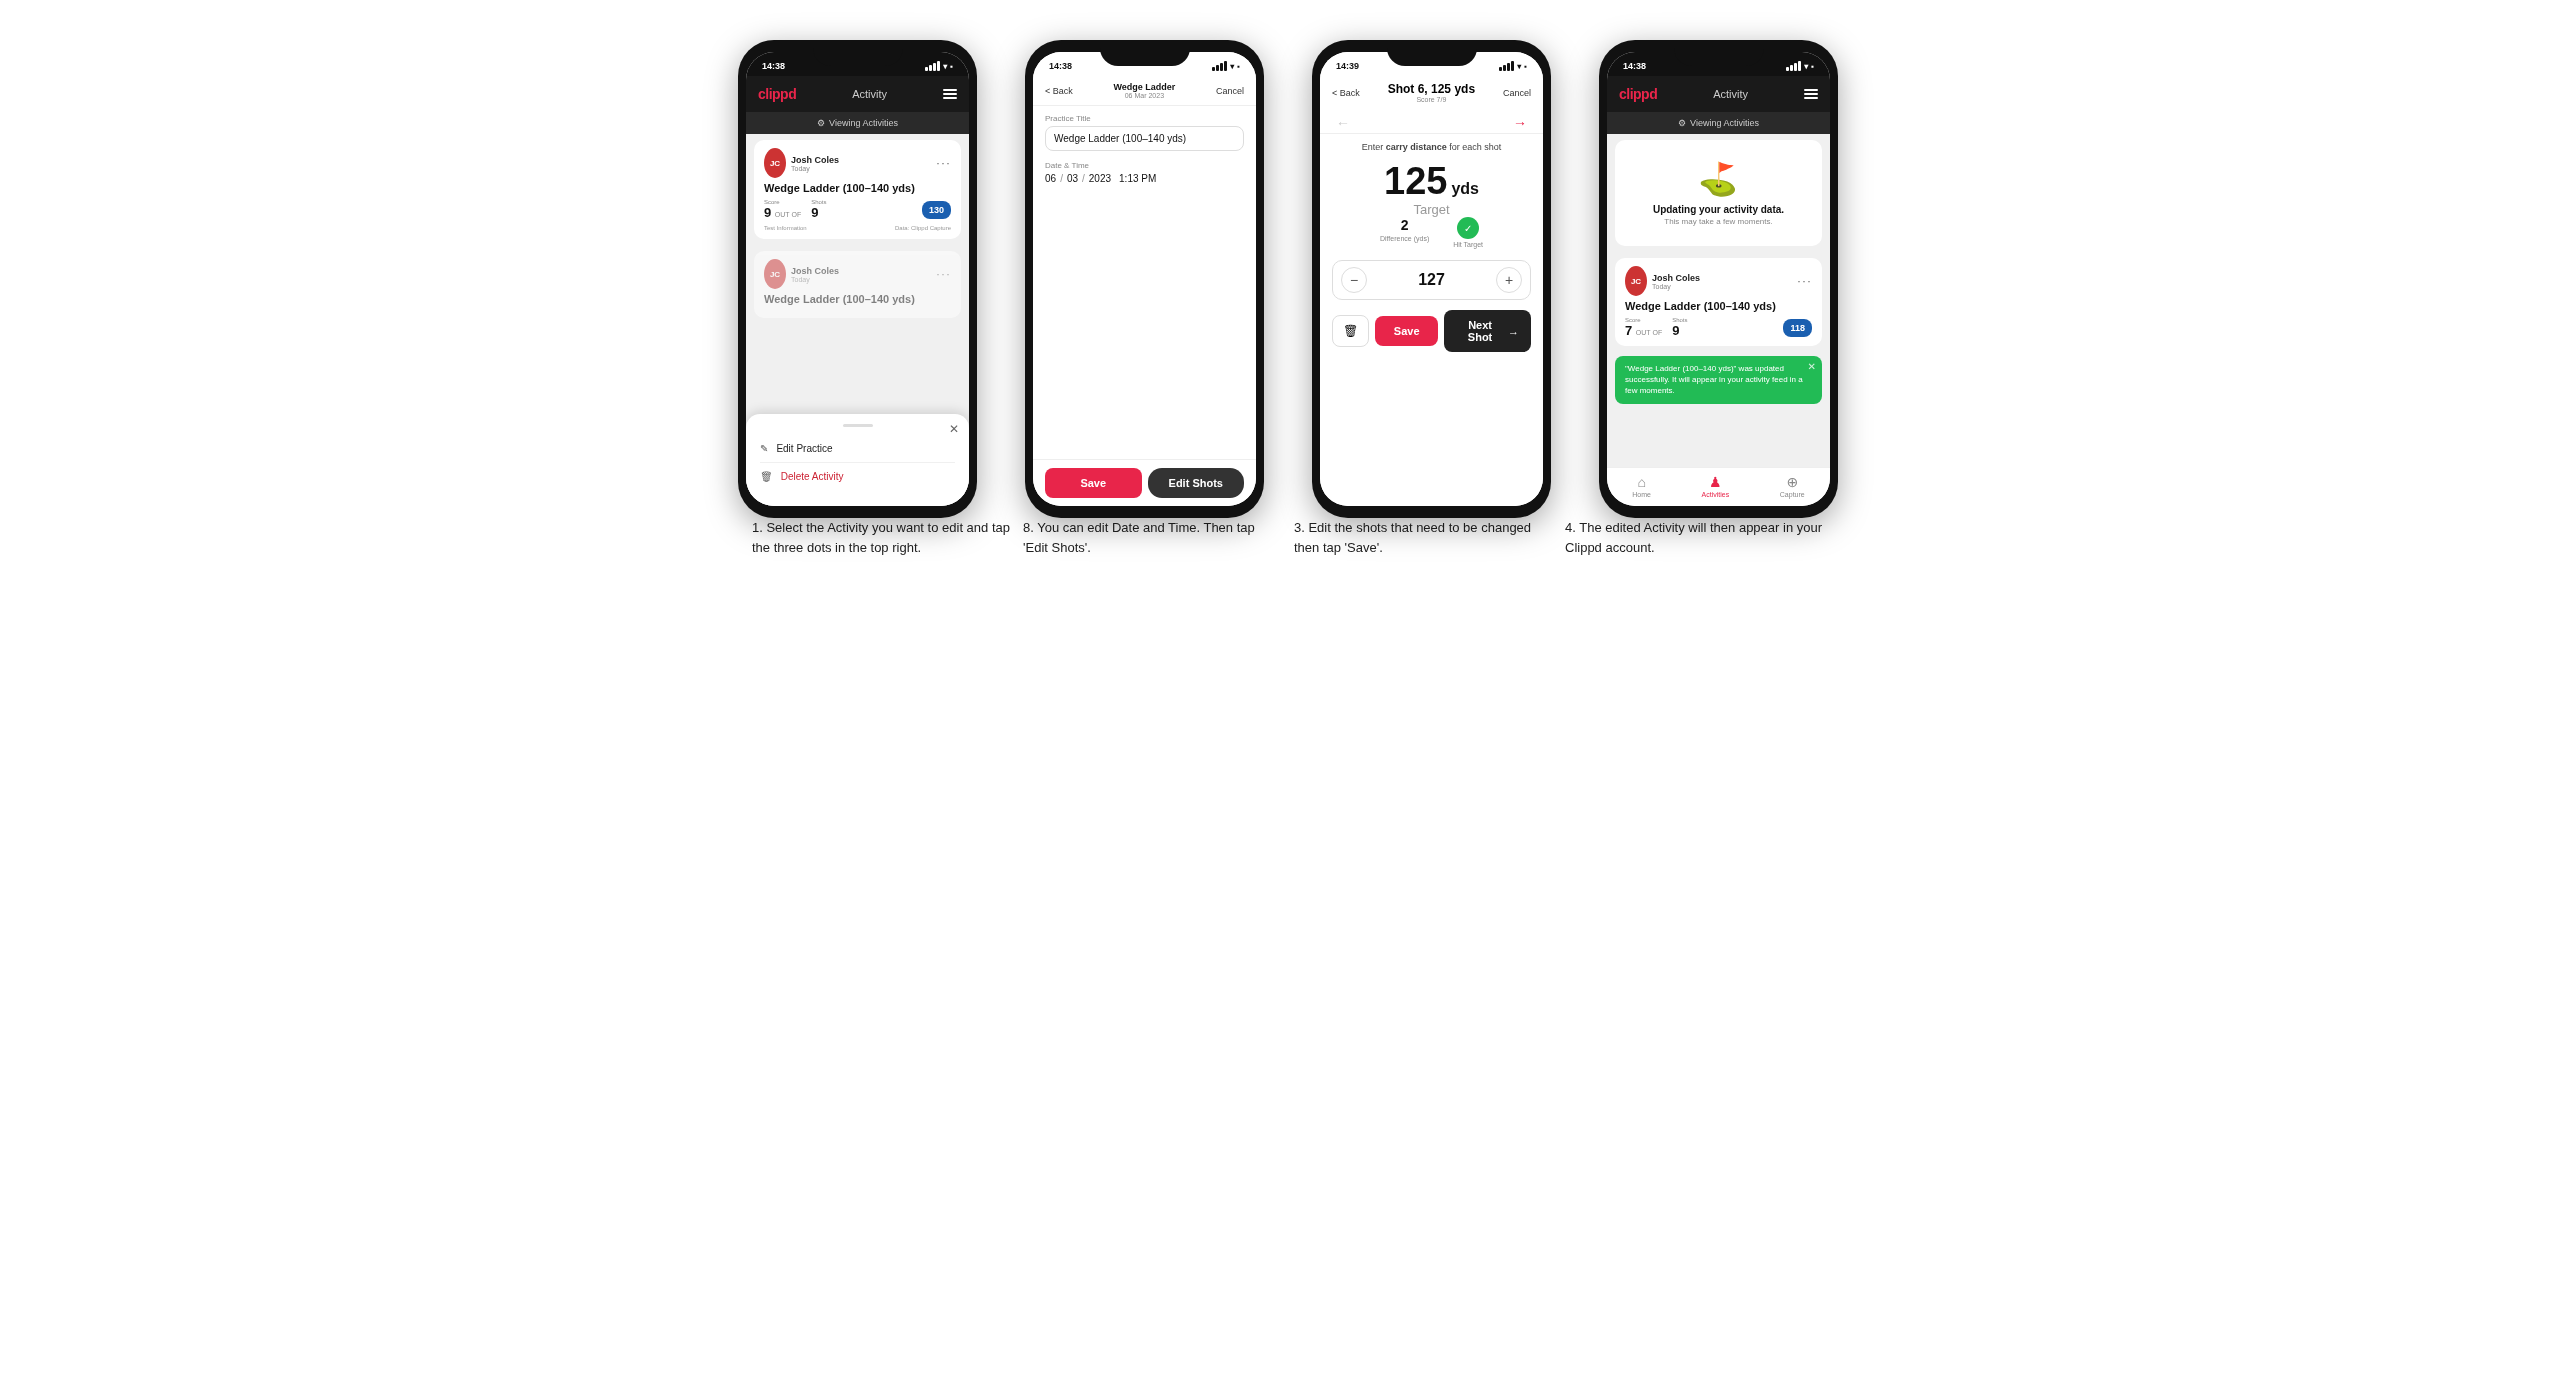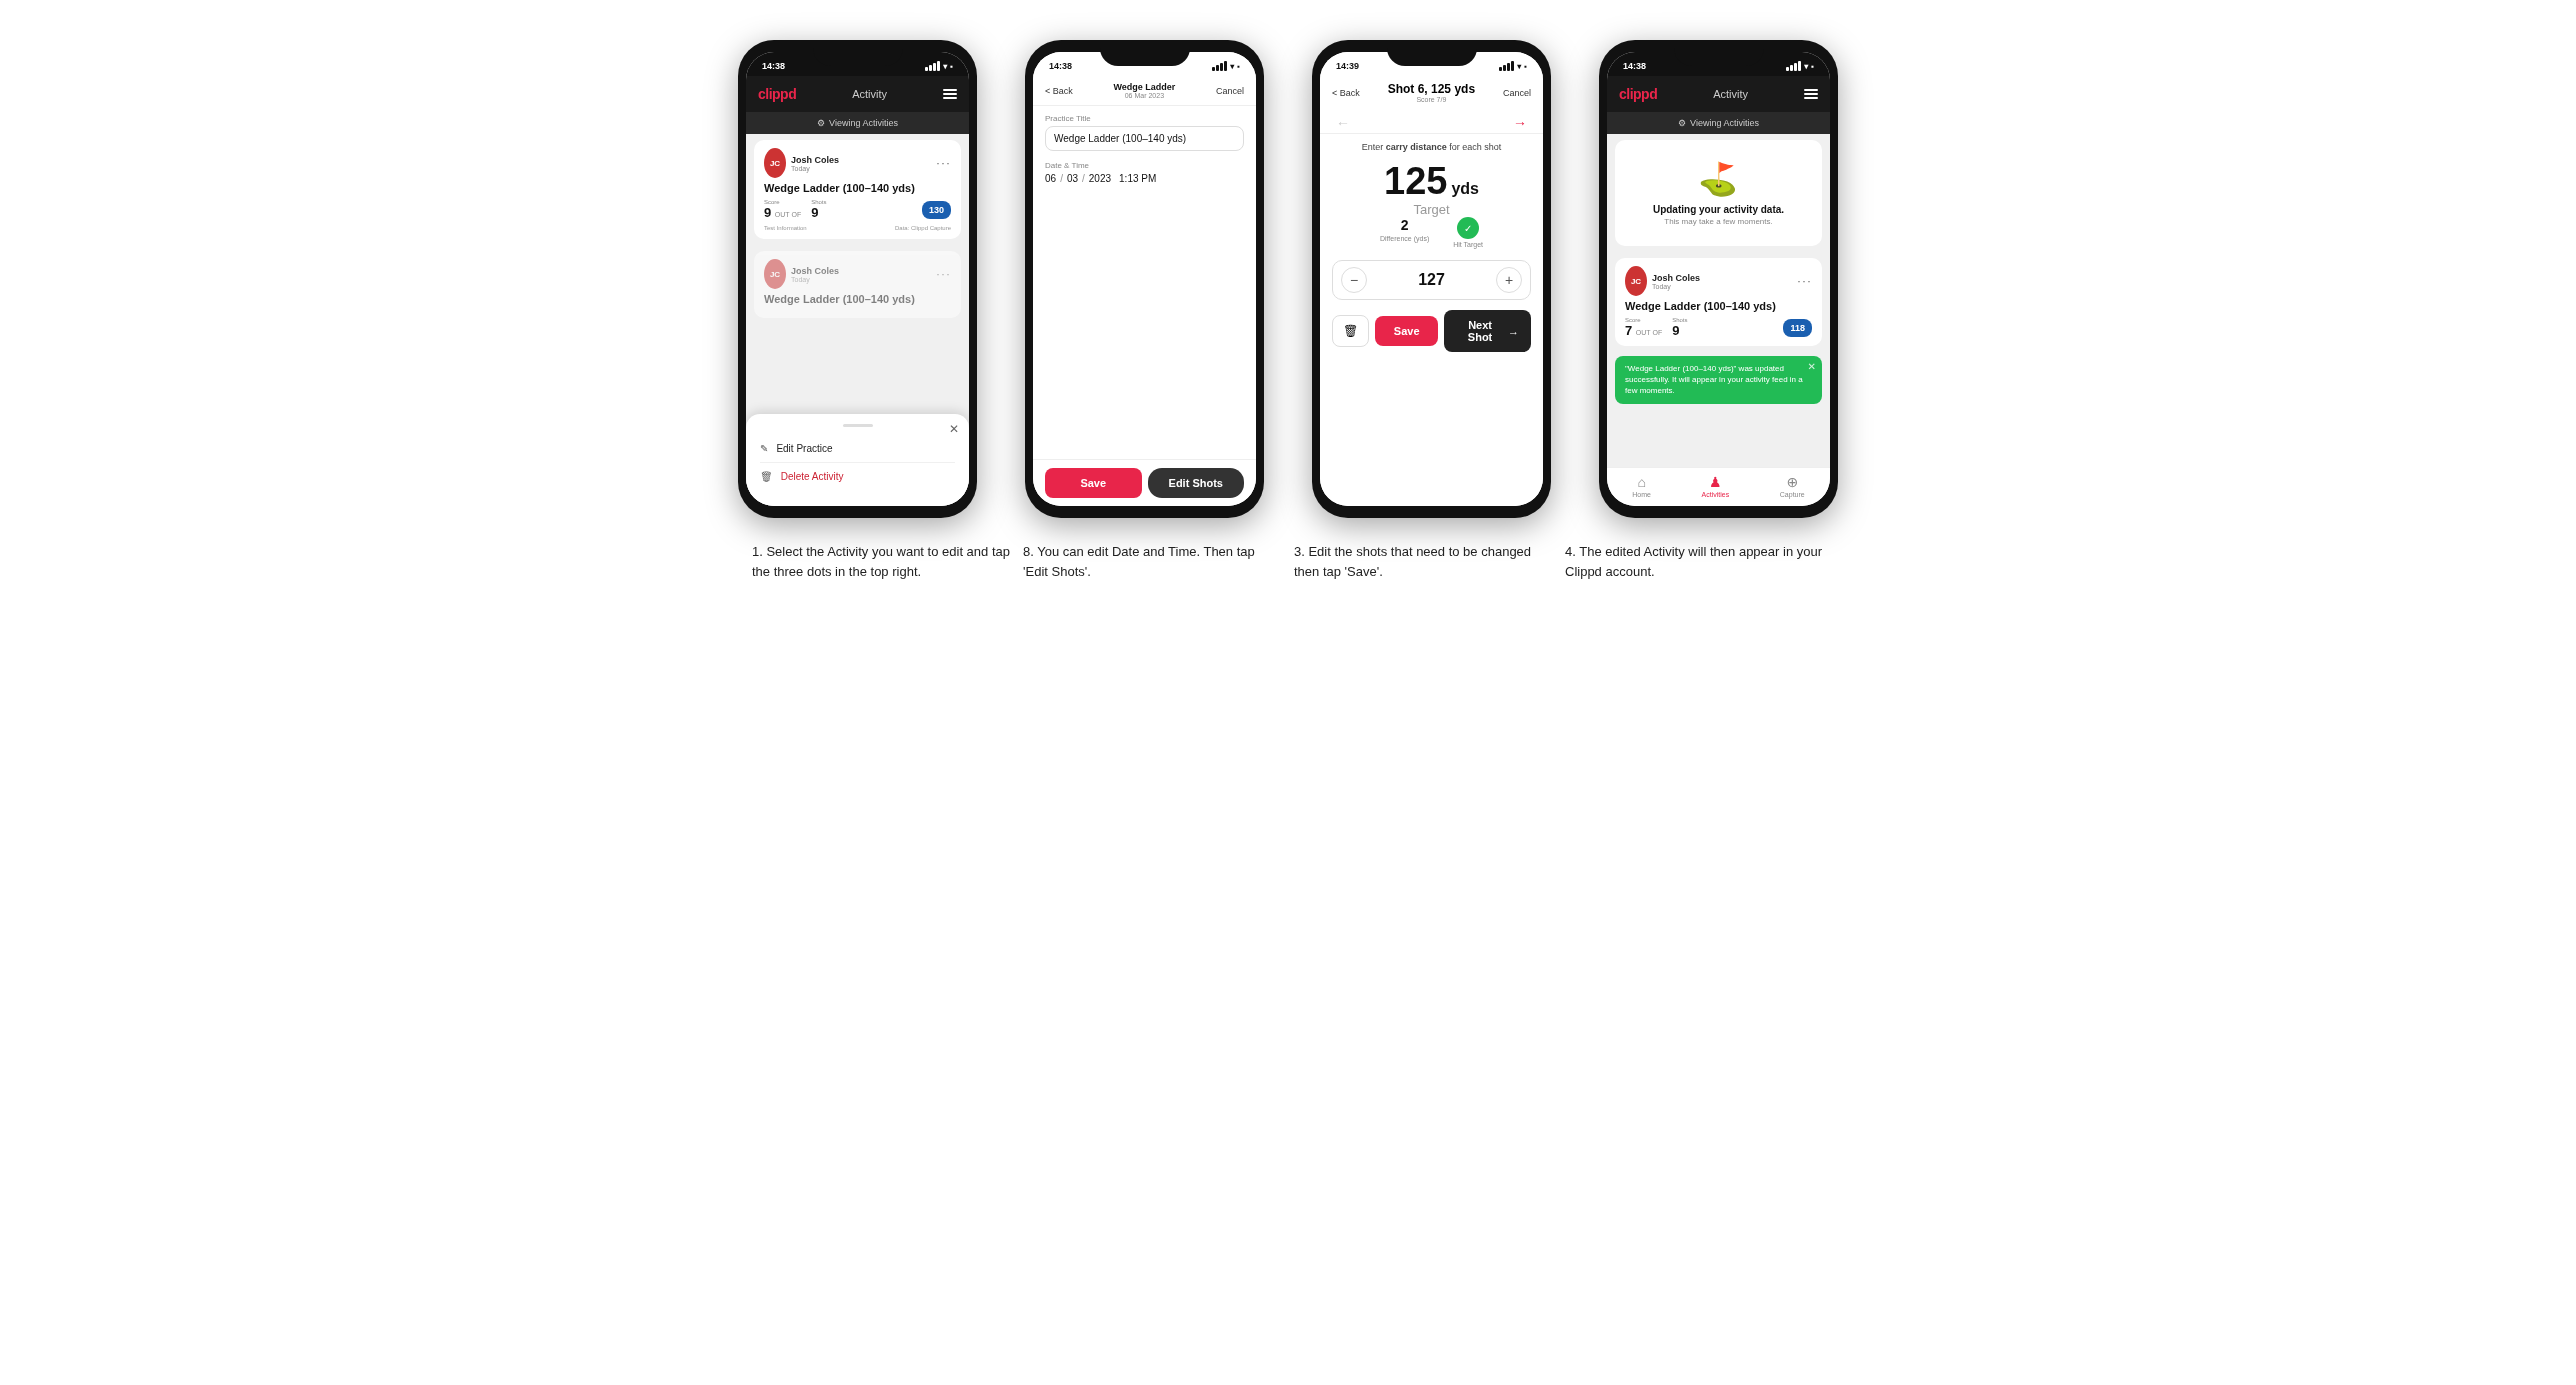--- a/index.html
+++ b/index.html
@@ -628,21 +628,20 @@
     .nav-item-label.active {
       color: #e8254a;
     }
 
     
     .captions-row {
       display: flex;
       flex-direction: row;
       gap: 12px;
       justify-content: center;
-      margin-top: 24px;
     }
     .caption {
       width: 259px;
       font-size: 13px;
       color: #222;
       line-height: 1.55;
     }
 
     .activity-card.dimmed {
       opacity: 0.5;

